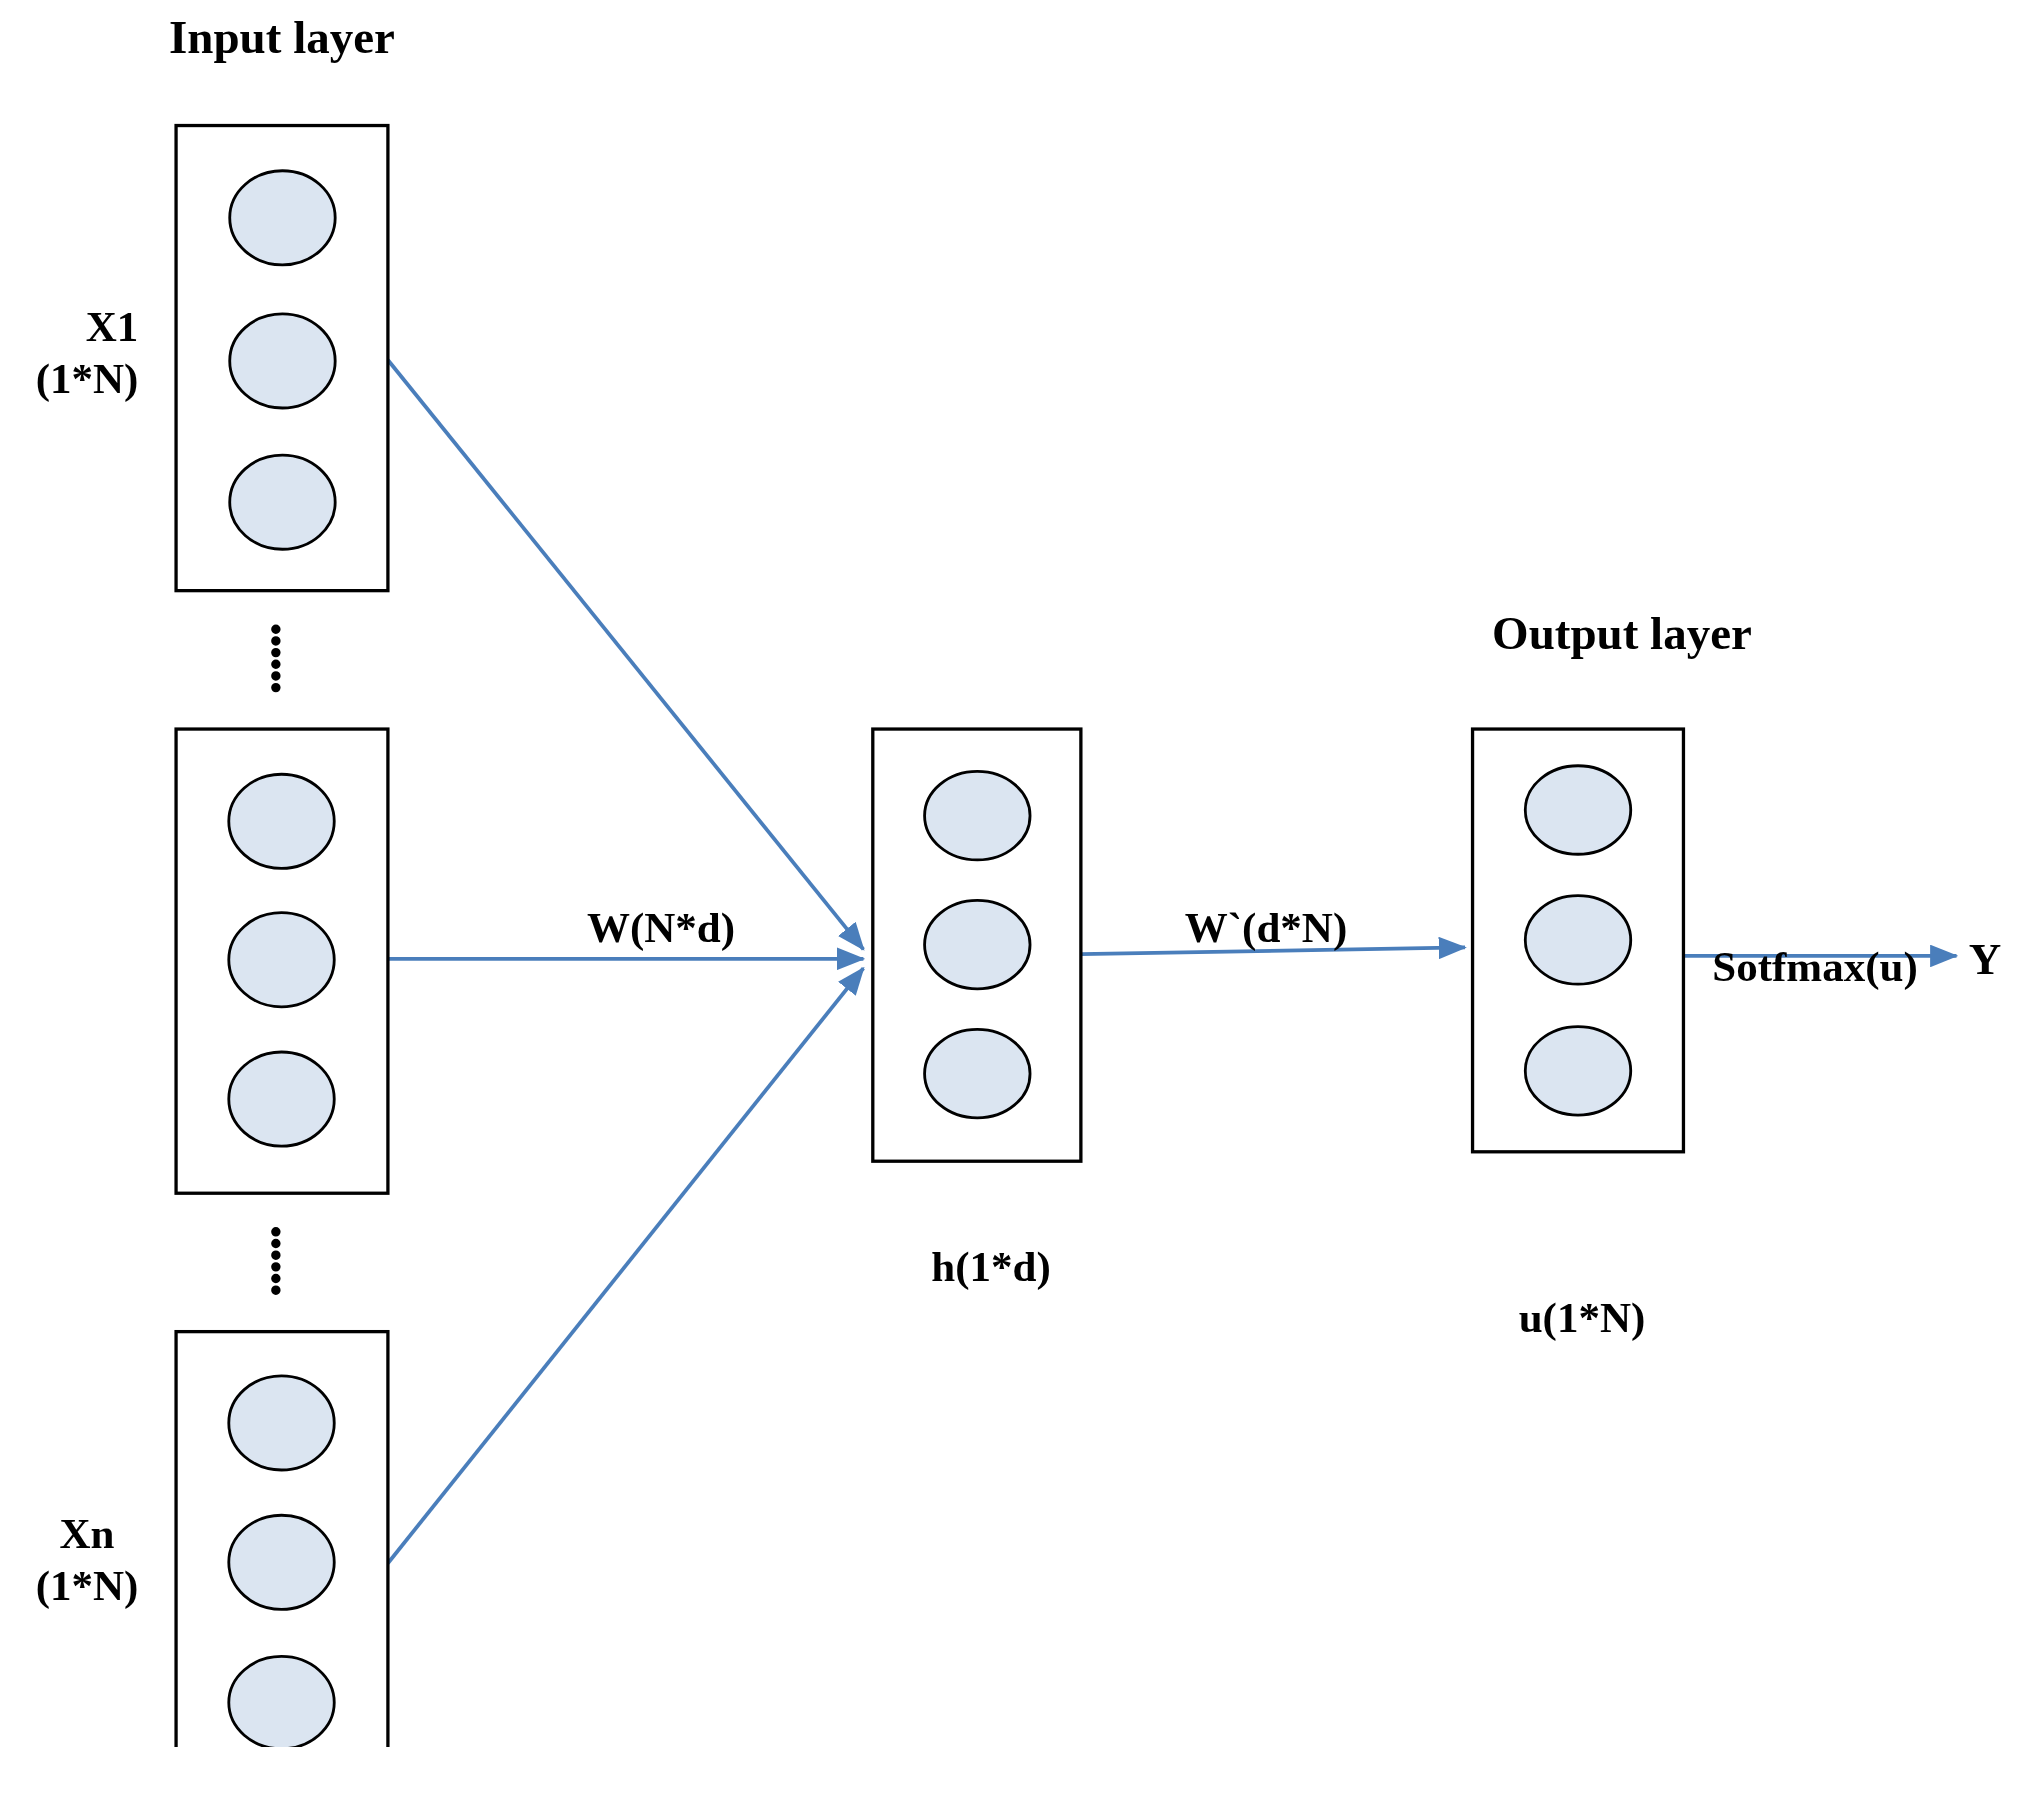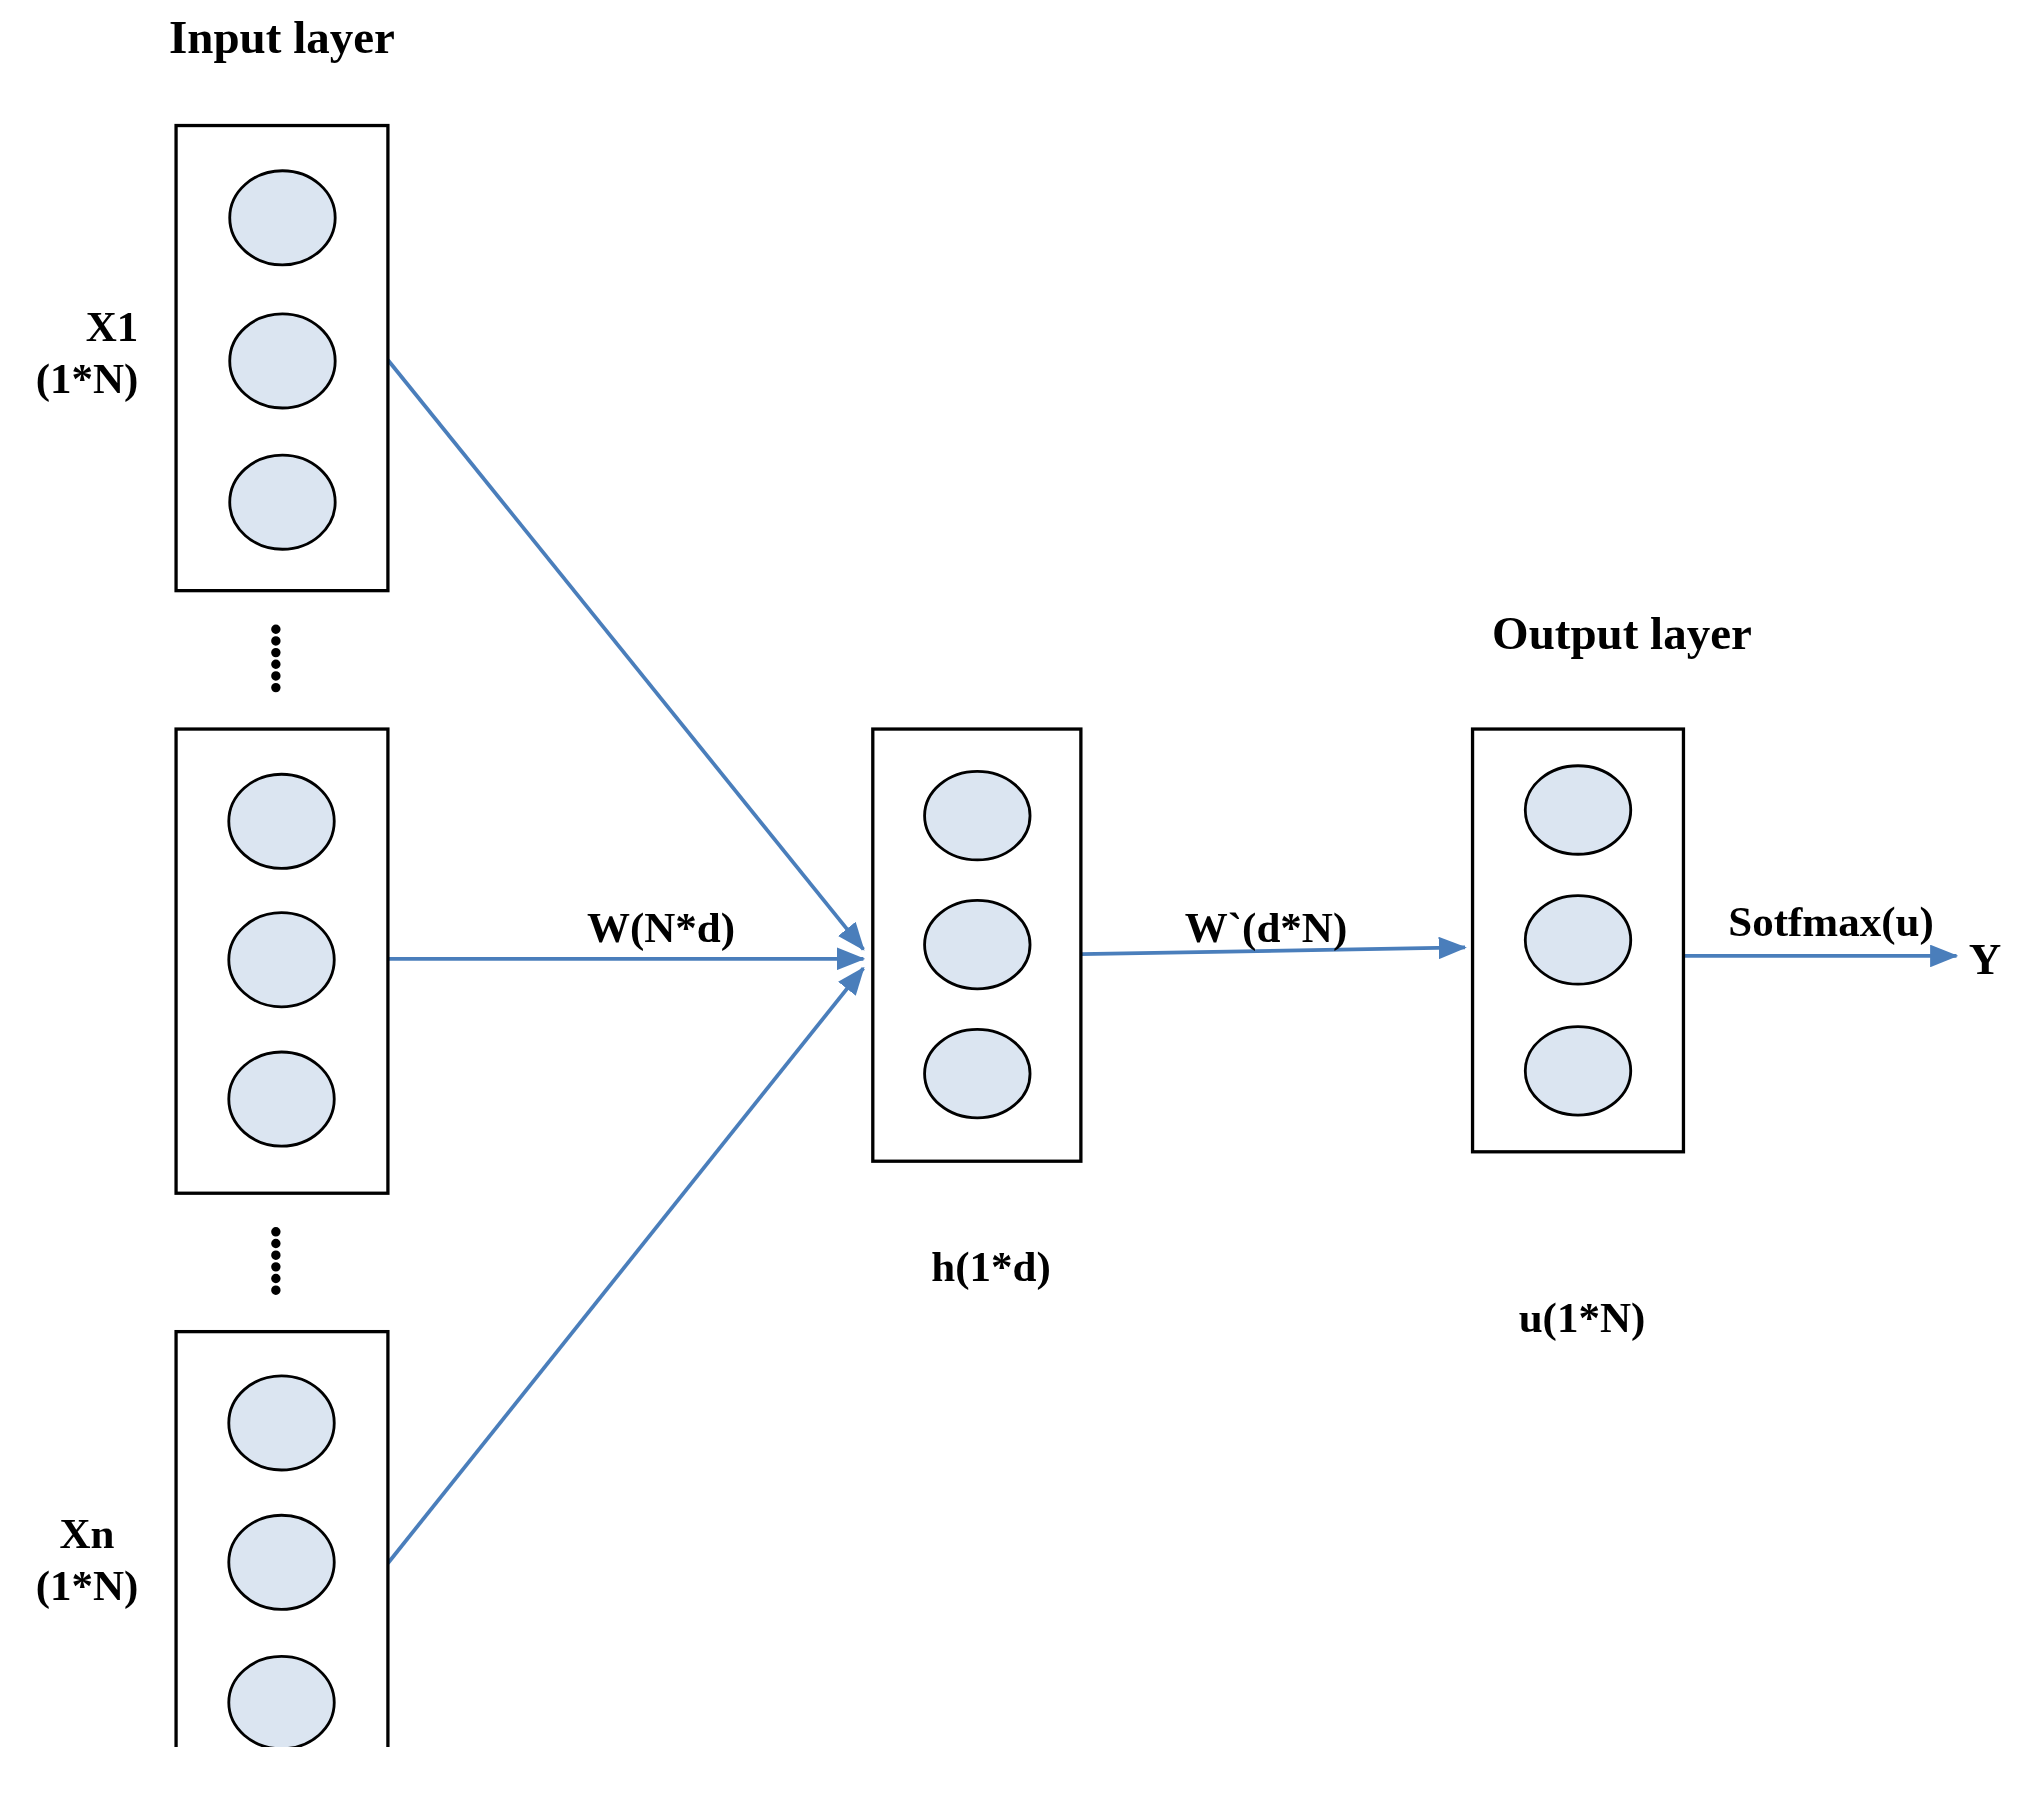--- a/index.html
+++ b/index.html
@@ -91,21 +91,21 @@
 
   <div class="lbl" style="left:87px; top:1508px;">
     <span>Xn</span><br>
     <span>(1*N)</span>
   </div>
 
   <div class="lbl" style="left:661px; top:902px;">W(N*d)</div>
 
   <div class="lbl" style="left:1266px; top:902px;">W`(d*N)</div>
 
-  <div class="lbl" style="left:1815px; top:896px;margin-left:16px;">Sotfmax(u)</div>
+  <div class="lbl" style="left:1815px; top:941px;">Sotfmax(u)</div>
 
   <div class="lbl" style="left:1985px; top:932px; font-size:45px;">Y</div>
 
   <div class="lbl" style="left:991px; top:1241px;text-align:right;">h(1*d)</div>
 
   <div class="lbl" style="left:1582px; top:1292px;">u(1*N)</div>
 
 </div>
 
 

